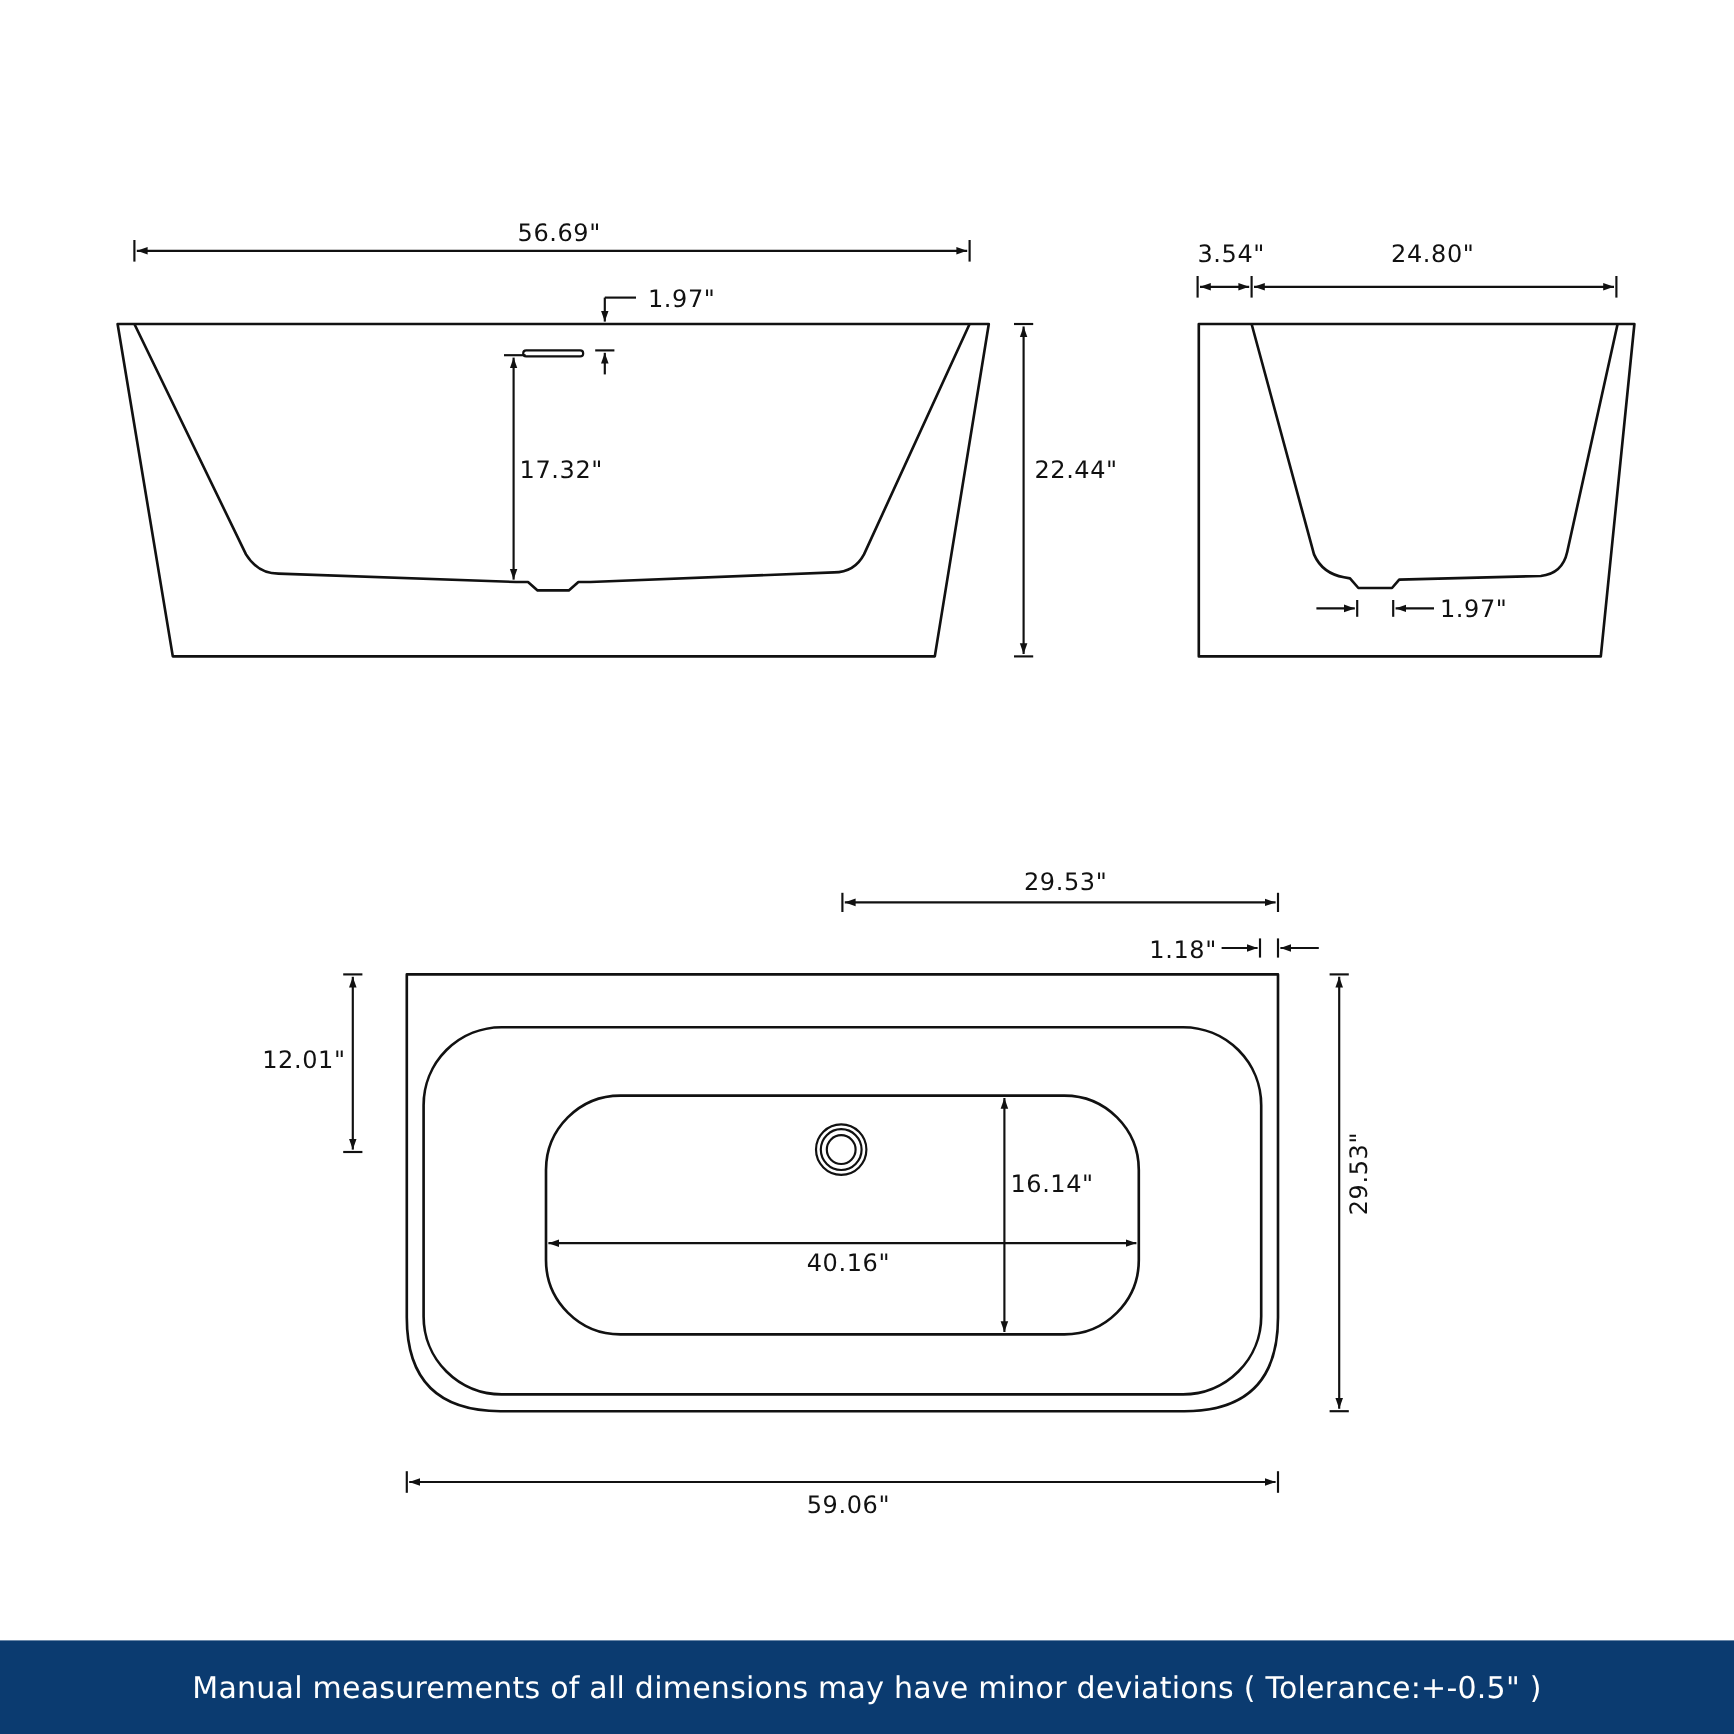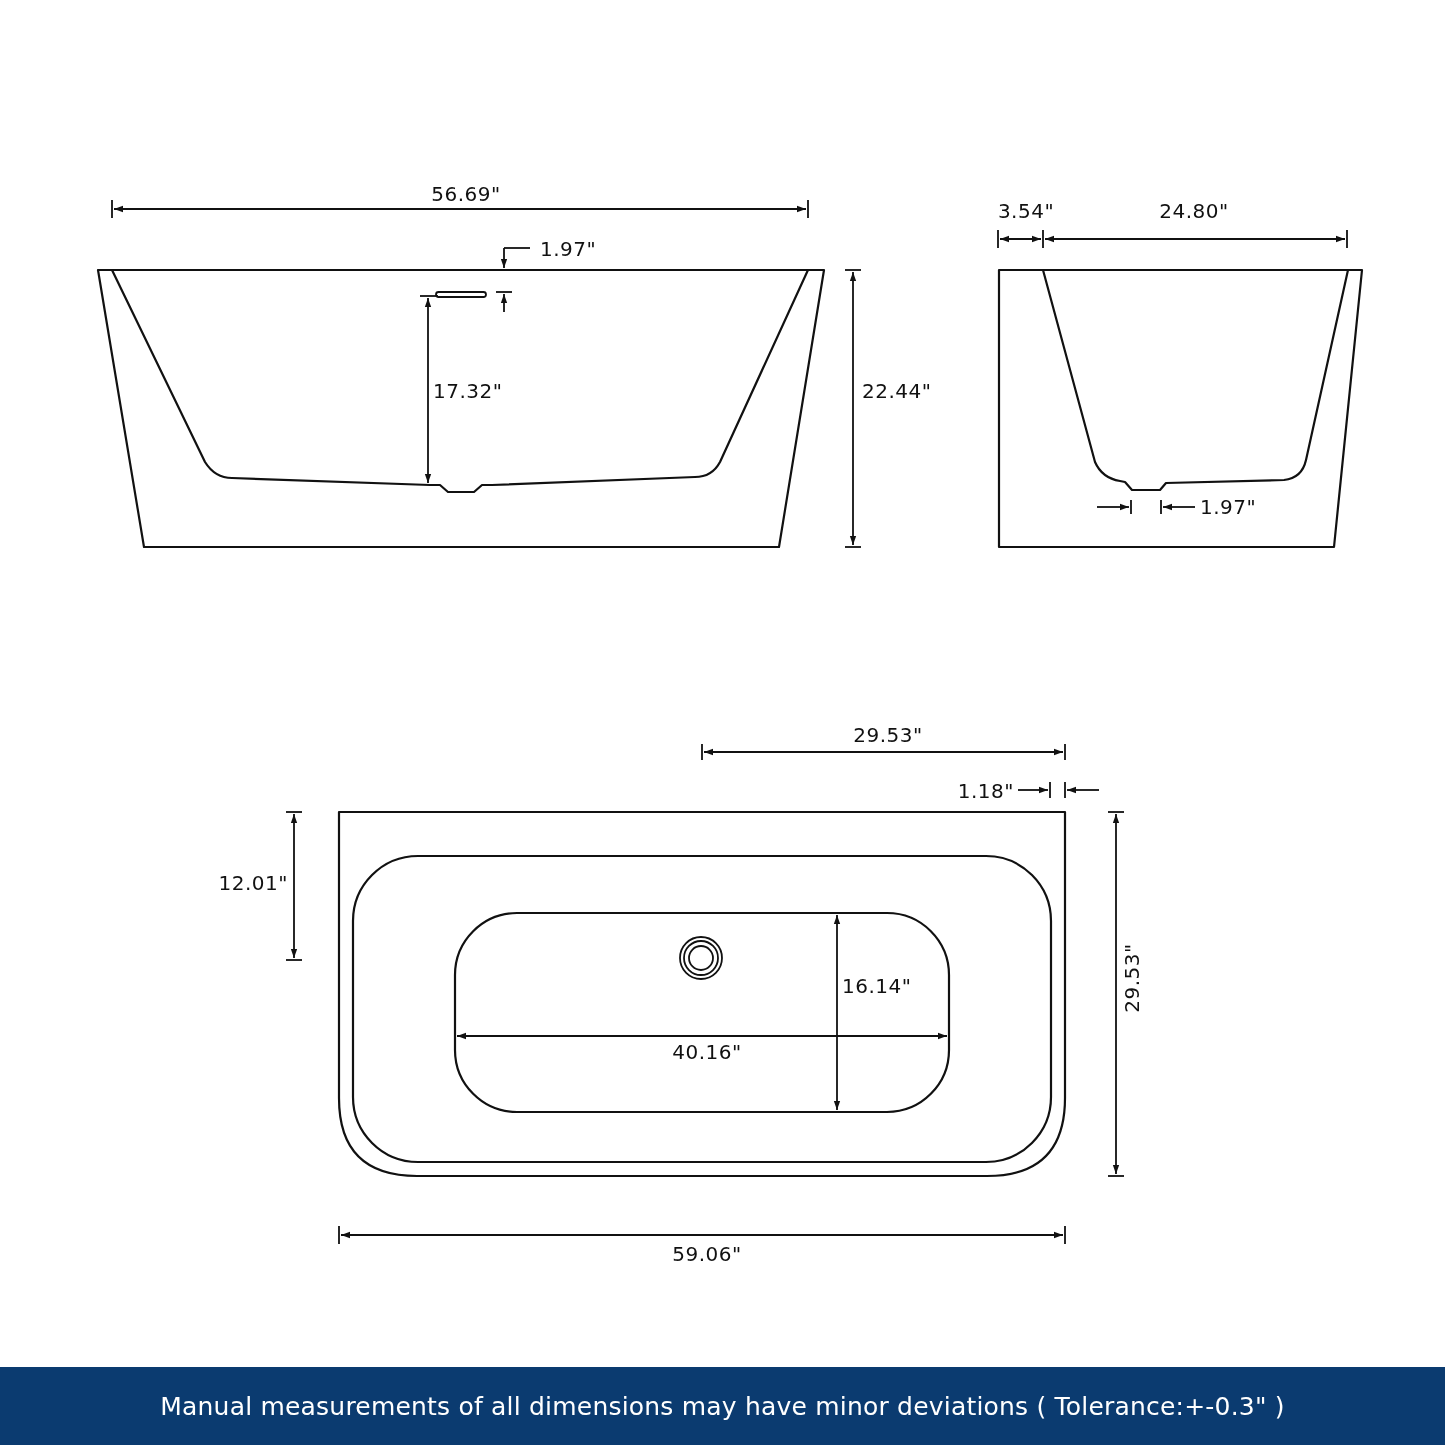--- a/index.html
+++ b/index.html
@@ -141,15 +141,15 @@
       <g>
         <line class="thin" x1="339" y1="1226" x2="339" y2="1244"></line>
         <line class="thin" x1="1065" y1="1226" x2="1065" y2="1244"></line>
         <line class="thin" x1="341" y1="1235" x2="1063" y2="1235" marker-start="url(#arr)" marker-end="url(#arr)"></line>
         <text class="dim-text" x="707" y="1261" text-anchor="middle">59.06"</text>
       </g>
     </g>
   </svg>
 
   <div class="footer">
-    <span class="footer-text">Manual measurements of all dimensions may have minor deviations ( Tolerance:+-0.3" )</span>
+    <span class="footer-text">Manual measurements of all dimensions may have minor deviations ( Tolerance:+-0.5" )</span>
   </div>
 </div>
 
 </body></html>

